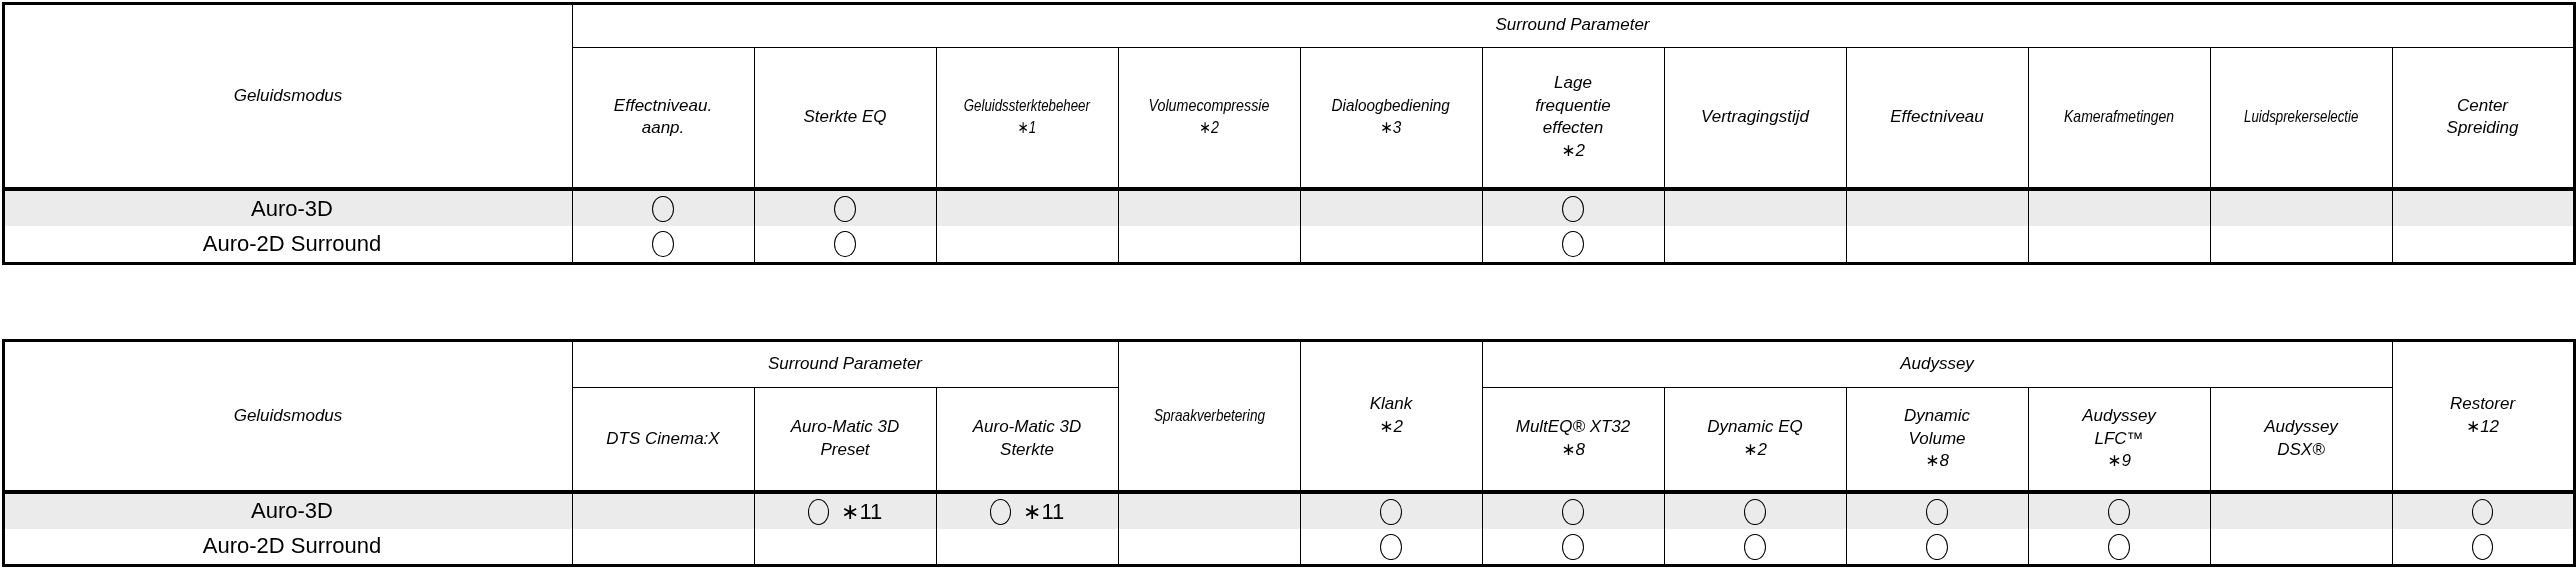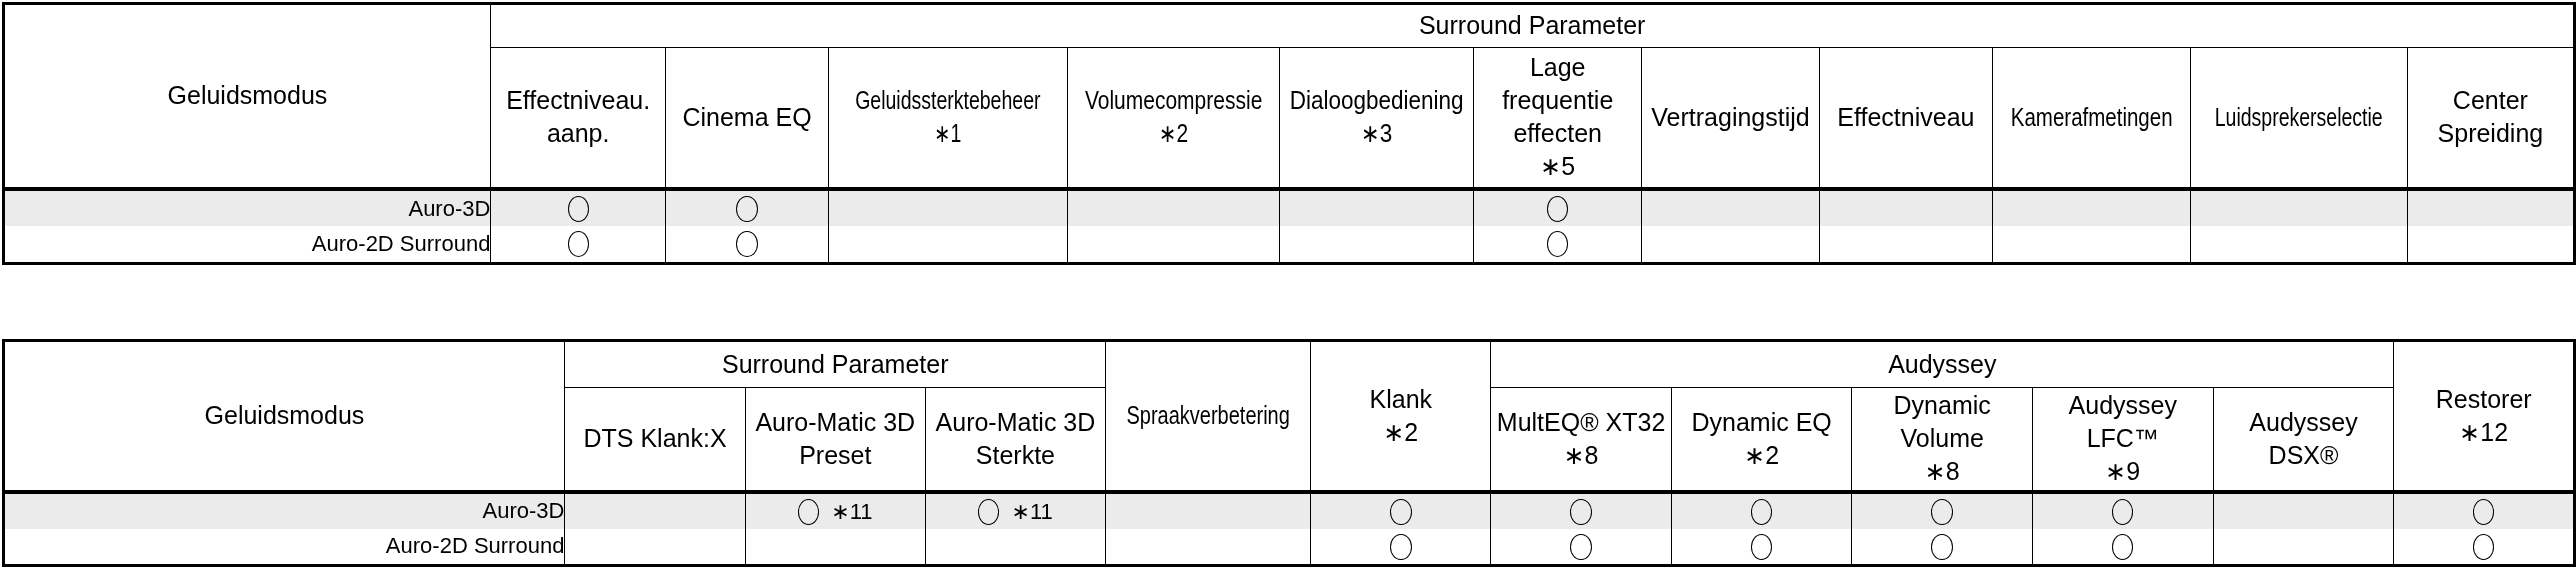--- a/index.html
+++ b/index.html
@@ -16,30 +16,30 @@
   }
   #t1 { top: 1.5px; }
   #t2 { top: 339px; }
   col.c0 { width: 569px; }
   col.c  { width: 182px; }
   th, td {
     border: 1.5px solid #000;
     font-weight: 400; text-align: center; vertical-align: middle;
     padding: 0; overflow: visible;
   }
-  th { font-size: 25px; line-height: 1.32; }
+  th { font-size: 17px; line-height: 1.32; font-style: italic; }
   td { font-size: 22px; border-top: 0; border-bottom: 0; }
   .thickb { border-bottom: 4.6px solid #000; }
   #t1 .grph { height: 44px; }
   #t1 tr.sub th { height: 142px; }
   #t2 .grph { height: 47px; }
   #t2 tr.sub th { height: 104px; }
   tbody tr { height: 37px; }
   tr.hl { background: #ebebeb; }
-  td.mode { text-align: right; padding-left: 8px; }
+  td.mode { text-align: center; padding-left: 8px; }
   .lbl { display: inline-block; white-space: pre-line; transform-origin: 50% 50%; }
   .cx78 { transform: scaleX(0.78); }
   .cx80 { transform: scaleX(0.80); }
   .cx82 { transform: scaleX(0.82); }
   .cx84 { transform: scaleX(0.84); }
   .cx90 { transform: scaleX(0.90); }
   .circ {
     display: inline-block; width: 21.4px; height: 26px;
     border: 1.5px solid #000; border-radius: 50%;
     vertical-align: middle; background: transparent;
@@ -65,31 +65,31 @@
       <col class="c">
   </colgroup>
   <thead>
     <tr>
       <th rowspan="2" class="thickb"><span class="lbl">Geluidsmodus</span></th>
       <th colspan="11" class="grph"><span class="lbl">Surround Parameter</span></th>
     </tr>
     <tr class="sub">
       <th class="thickb"><span class="lbl">Effectniveau.
 aanp.</span></th>
-      <th class="thickb"><span class="lbl">Cinema EQ</span></th>
+      <th class="thickb"><span class="lbl">Sterkte EQ</span></th>
       <th class="thickb"><span class="lbl cx78">Geluidssterktebeheer
 ∗1</span></th>
       <th class="thickb"><span class="lbl cx84">Volumecompressie
 ∗2</span></th>
       <th class="thickb"><span class="lbl cx90">Dialoogbediening
 ∗3</span></th>
       <th class="thickb"><span class="lbl">Lage
 frequentie
 effecten
-∗5</span></th>
+∗2</span></th>
       <th class="thickb"><span class="lbl">Vertragingstijd</span></th>
       <th class="thickb"><span class="lbl">Effectniveau</span></th>
       <th class="thickb"><span class="lbl cx82">Kamerafmetingen</span></th>
       <th class="thickb"><span class="lbl cx78">Luidsprekerselectie</span></th>
       <th class="thickb"><span class="lbl">Center
 Spreiding</span></th>
     </tr>
   </thead>
   <tbody>
     <tr class="hl">
@@ -143,21 +143,21 @@
       <th rowspan="2" class="thickb"><span class="lbl">Geluidsmodus</span></th>
       <th colspan="3" class="grph"><span class="lbl">Surround Parameter</span></th>
       <th rowspan="2" class="thickb"><span class="lbl cx80">Spraakverbetering</span></th>
       <th rowspan="2" class="thickb"><span class="lbl">Klank
 ∗2</span></th>
       <th colspan="5" class="grph"><span class="lbl">Audyssey</span></th>
       <th rowspan="2" class="thickb"><span class="lbl">Restorer
 ∗12</span></th>
     </tr>
     <tr class="sub">
-      <th class="thickb"><span class="lbl">DTS Klank:X</span></th>
+      <th class="thickb"><span class="lbl">DTS Cinema:X</span></th>
       <th class="thickb"><span class="lbl">Auro-Matic 3D
 Preset</span></th>
       <th class="thickb"><span class="lbl">Auro-Matic 3D
 Sterkte</span></th>
       <th class="thickb"><span class="lbl">MultEQ® XT32
 ∗8</span></th>
       <th class="thickb"><span class="lbl">Dynamic EQ
 ∗2</span></th>
       <th class="thickb"><span class="lbl">Dynamic
 Volume

